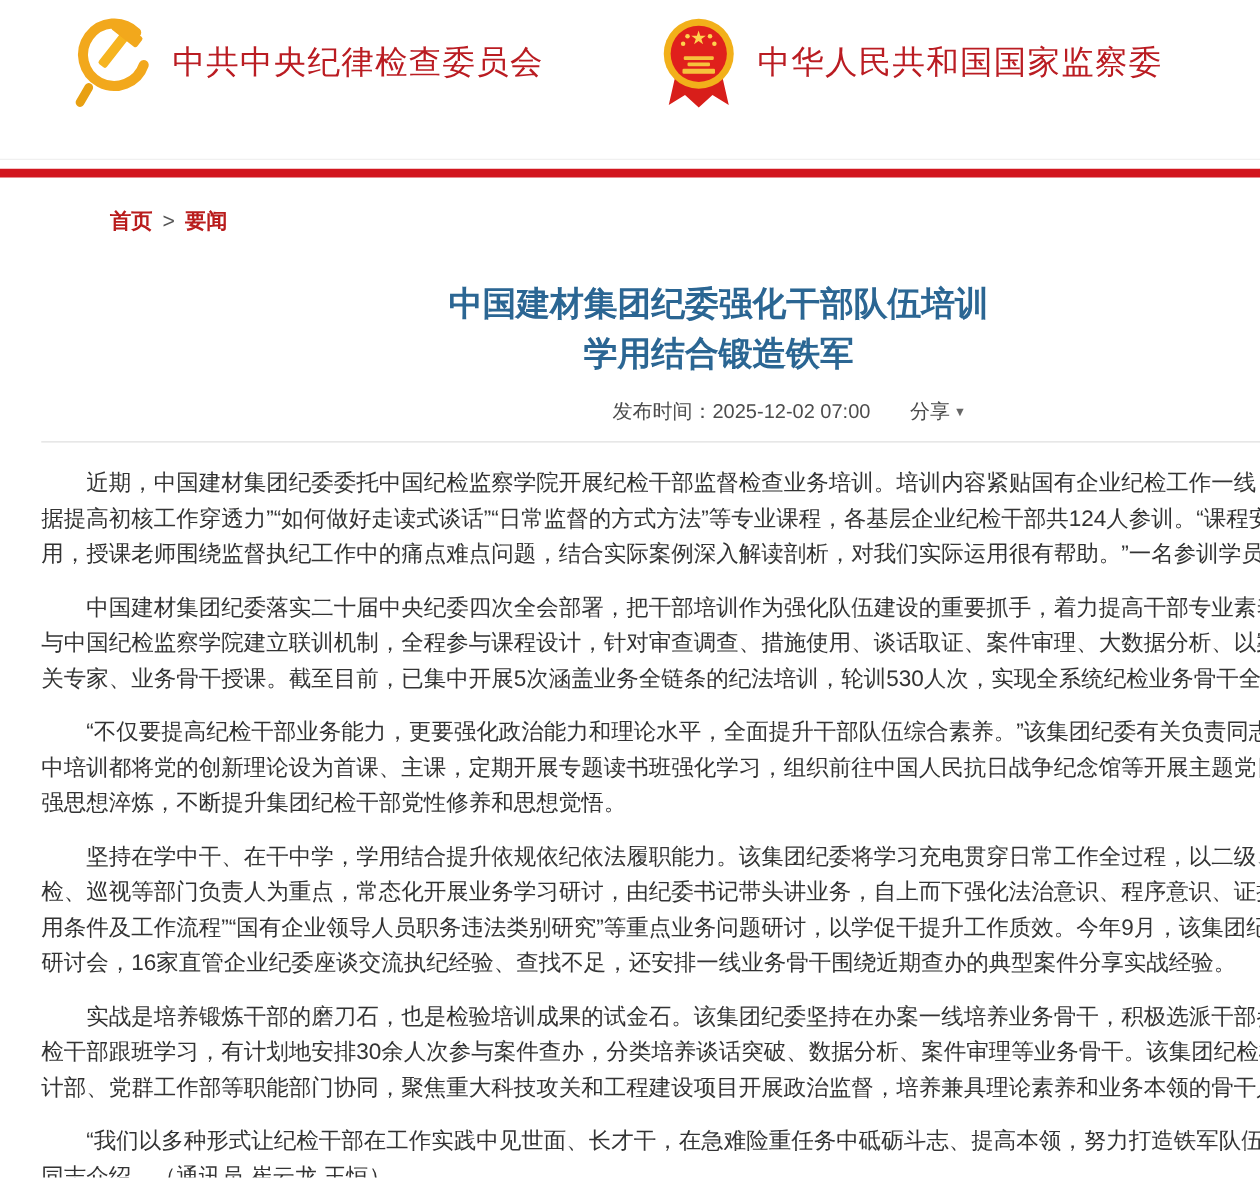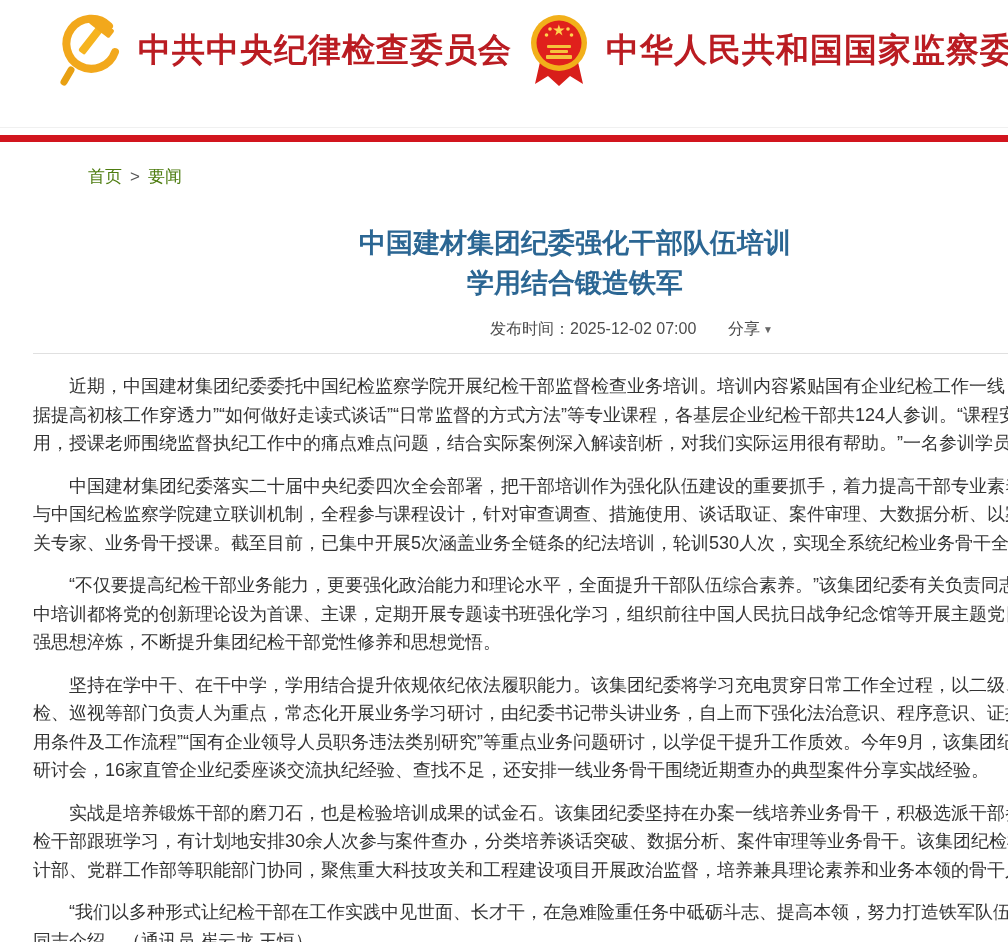--- a/index.html
+++ b/index.html
@@ -32,43 +32,43 @@
     position:absolute;top:12px;
     display:flex;align-items:center;
     text-decoration:none;cursor:pointer;
   }
   .org-left{left:58px;}
   .org-right{left:526px;}
   .emblem{width:66px;height:76px;flex:0 0 auto;}
   .org-name{
     margin-left:14px;
     font-family:"Liberation Serif","DejaVu Serif",serif;
-    font-weight:bold;
-    font-size:33px;
+    font-weight:normal;
+    font-size:26px;
     letter-spacing:1px;
     color:var(--brand-red);
     white-space:nowrap;
     line-height:76px;
   }
   .red-bar{
     position:absolute;left:0;top:135px;
     width:1008px;height:7px;
     background:var(--bar-red);
   }
   
   .article-wrap{
     position:absolute;left:33px;top:165px;
     width:1084px;
   }
   .breadcrumb{
     margin-left:55px;
     font-size:17px;color:#333;
     height:24px;line-height:24px;
   }
-  .breadcrumb a{color:#4d7c0f;text-decoration:none;cursor:pointer;}
+  .breadcrumb a{color:#b91c1c;text-decoration:none;cursor:pointer;font-weight:bold;}
   .breadcrumb .sep{margin:0 8px;color:#555;}
   .article-title{
     margin-top:34px;
     text-align:center;
     color:var(--title-blue);
     font-weight:bold;
     font-size:27px;
     line-height:40px;
   }
   .meta-row{

